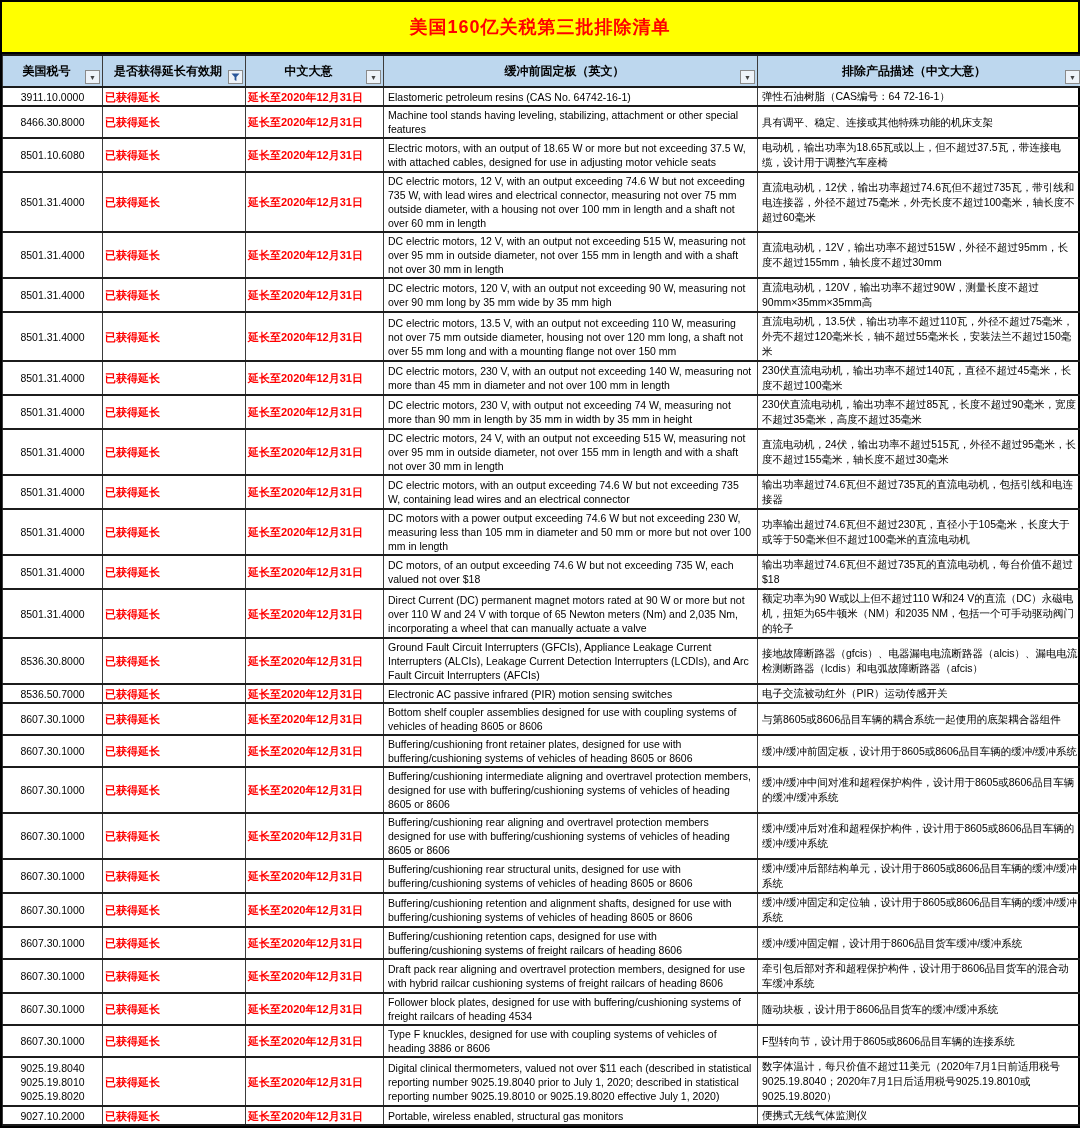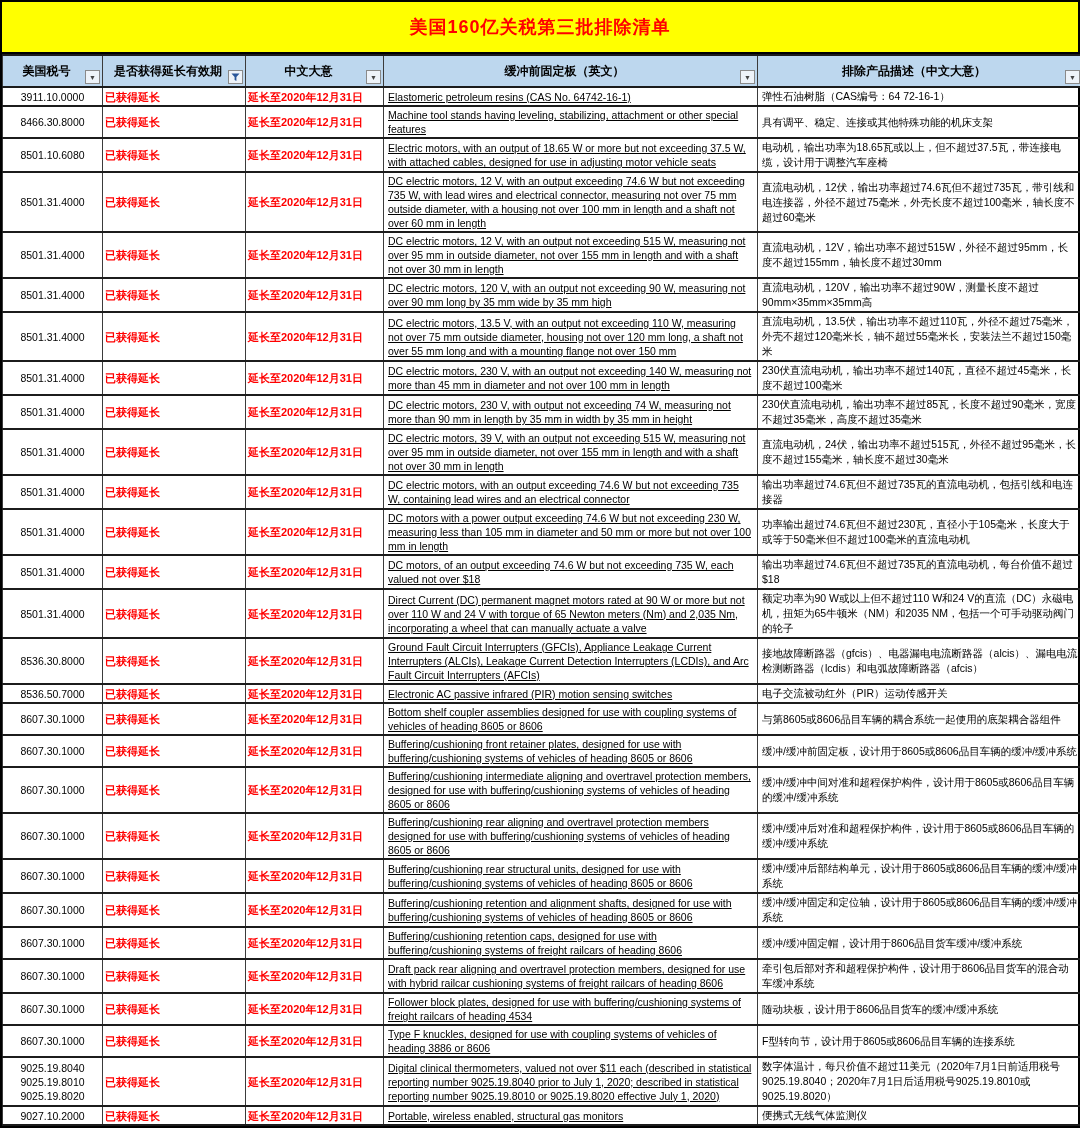--- a/index.html
+++ b/index.html
@@ -65,21 +65,21 @@
     padding:1px 2px;
   }
   td.c-status, td.c-validity{
     text-align:left;
     color:var(--highlight-text,#ff0000);
     font-weight:bold;font-size:11px;
     padding:1px 2px;line-height:14px;
   }
   td.c-en{
     font-size:10.5px;line-height:14px;
-    padding:1px 4px;text-align:left;text-decoration:underline;
+    padding:1px 4px;text-align:left;
   }
   td.c-zh{
     font-size:10.5px;line-height:15px;
     padding:1px 4px;text-align:left;
   }
 </style>
 </head>
 <body>
 
 <div class="sheet">
@@ -207,21 +207,21 @@
     <td class="c-status">已获得延长</td>
     <td class="c-validity">延长至2020年12月31日</td>
     <td class="c-en">DC electric motors, 230 V, with output not exceeding 74 W, measuring not more than 90 mm in length by 35 mm in width by 35 mm in height</td>
     <td class="c-zh">230伏直流电动机，输出功率不超过85瓦，长度不超过90毫米，宽度不超过35毫米，高度不超过35毫米</td>
   </tr>
 
   <tr>
     <td class="c-code">8501.31.4000</td>
     <td class="c-status">已获得延长</td>
     <td class="c-validity">延长至2020年12月31日</td>
-    <td class="c-en">DC electric motors, 39 V, with an output not exceeding 515 W, measuring not over 95 mm in outside diameter, not over 155 mm in length and with a shaft not over 30 mm in length</td>
+    <td class="c-en">DC electric motors, 24 V, with an output not exceeding 515 W, measuring not over 95 mm in outside diameter, not over 155 mm in length and with a shaft not over 30 mm in length</td>
     <td class="c-zh">直流电动机，24伏，输出功率不超过515瓦，外径不超过95毫米，长度不超过155毫米，轴长度不超过30毫米</td>
   </tr>
 
   <tr>
     <td class="c-code">8501.31.4000</td>
     <td class="c-status">已获得延长</td>
     <td class="c-validity">延长至2020年12月31日</td>
     <td class="c-en">DC electric motors, with an output exceeding 74.6 W but not exceeding 735 W, containing lead wires and an electrical connector</td>
     <td class="c-zh">输出功率超过74.6瓦但不超过735瓦的直流电动机，包括引线和电连接器</td>
   </tr>

